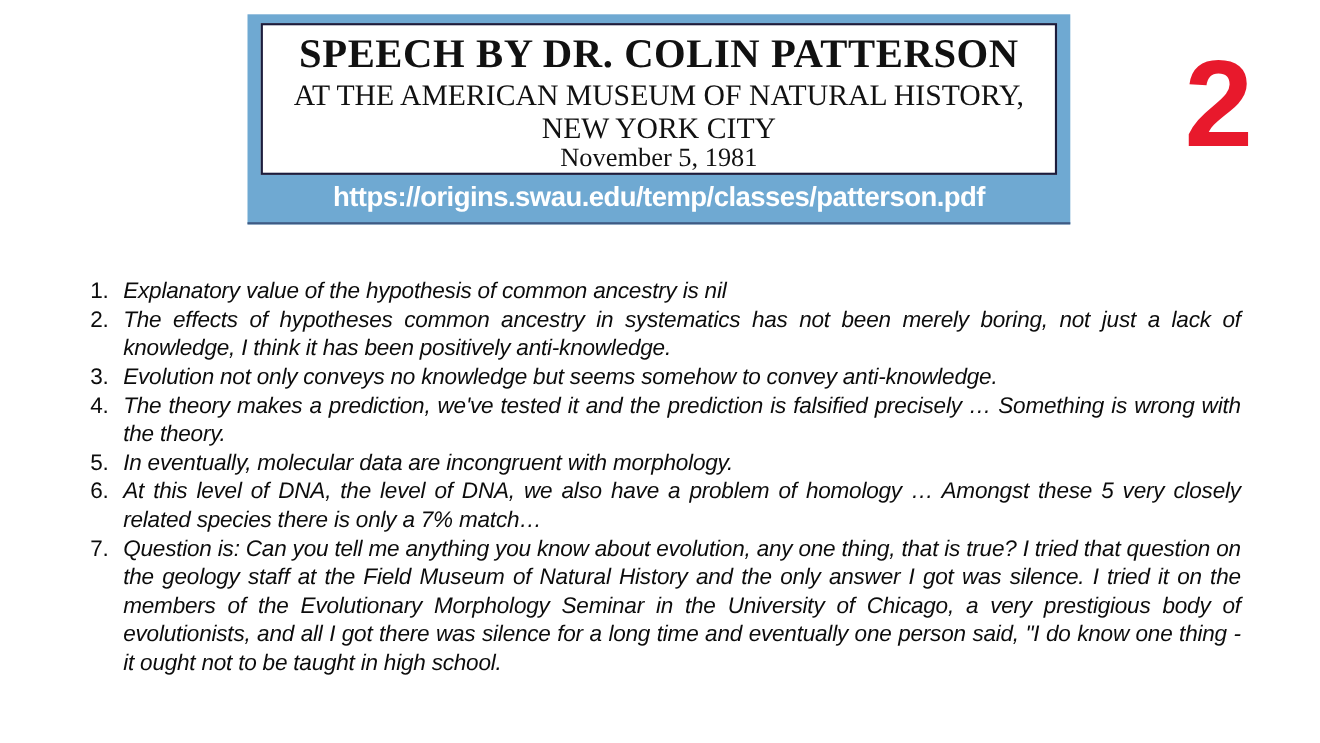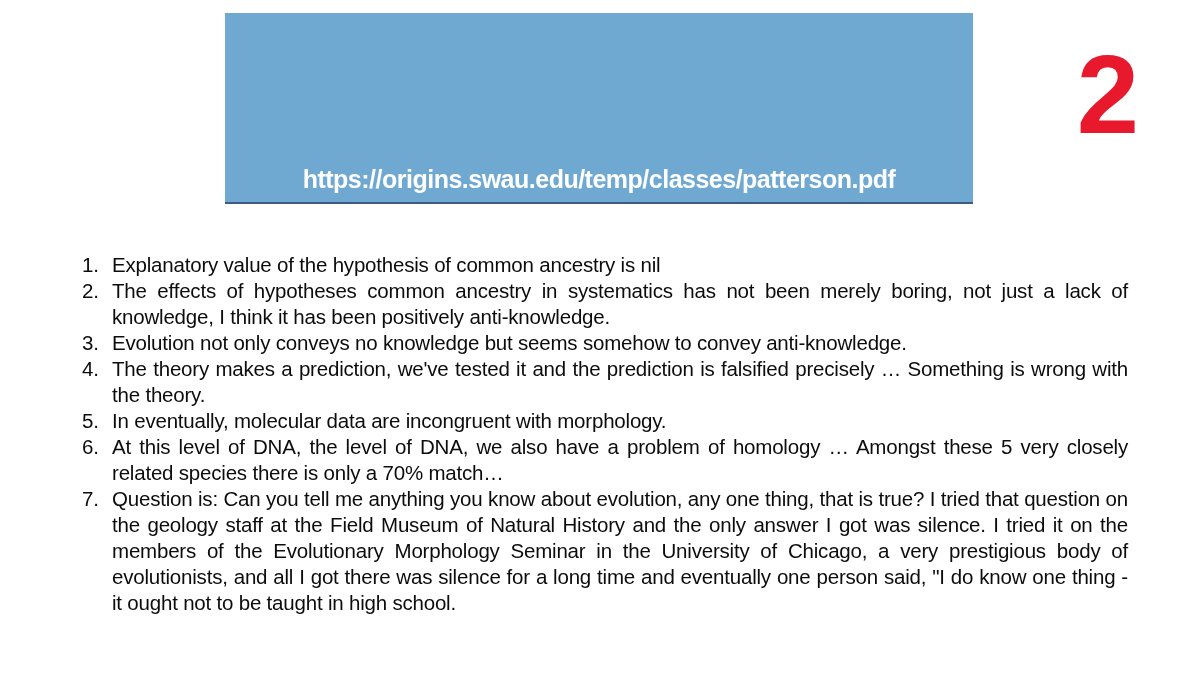--- a/index.html
+++ b/index.html
@@ -88,26 +88,33 @@
     display: flex;
     align-items: flex-start;
   }
   .quote-num {
     flex: 0 0 30px;
     width: 30px;
   }
   .quote-text {
     flex: 1 1 auto;
     text-align: justify;
+    font-style: italic;
   }
 </style>
 </head>
 <body>
 
 <div class="banner">
+  <div class="banner-inner">
+    <div class="banner-title">SPEECH BY DR. COLIN PATTERSON</div>
+    <div class="banner-sub">AT THE AMERICAN MUSEUM OF NATURAL HISTORY,</div>
+    <div class="banner-sub">NEW YORK CITY</div>
+    <div class="banner-date">November 5, 1981</div>
+  </div>
   <div class="banner-url">https://origins.swau.edu/temp/classes/patterson.pdf</div>
 </div>
 
 <div class="page-number">2</div>
 
 <div class="quote-list">
   <div class="quote-item">
     <span class="quote-num">1.</span>
     <span class="quote-text">Explanatory value of the hypothesis of common ancestry is nil</span>
   </div>
@@ -122,19 +129,19 @@
   <div class="quote-item">
     <span class="quote-num">4.</span>
     <span class="quote-text">The theory makes a prediction, we've tested it and the prediction is falsified precisely … Something is wrong with the theory.</span>
   </div>
   <div class="quote-item">
     <span class="quote-num">5.</span>
     <span class="quote-text">In eventually, molecular data are incongruent with morphology.</span>
   </div>
   <div class="quote-item">
     <span class="quote-num">6.</span>
-    <span class="quote-text">At this level of DNA, the level of DNA, we also have a problem of homology … Amongst these 5 very closely related species there is only a 70% match…</span>
+    <span class="quote-text">At this level of DNA, the level of DNA, we also have a problem of homology … Amongst these 5 very closely related species there is only a 7% match…</span>
   </div>
   <div class="quote-item">
     <span class="quote-num">7.</span>
     <span class="quote-text">Question is: Can you tell me anything you know about evolution, any one thing, that is true? I tried that question on the geology staff at the Field Museum of Natural History and the only answer I got was silence. I tried it on the members of the Evolutionary Morphology Seminar in the University of Chicago, a very prestigious body of evolutionists, and all I got there was silence for a long time and eventually one person said, "I do know one thing - it ought not to be taught in high school.</span>
   </div>
 </div>
 
 </body></html>

